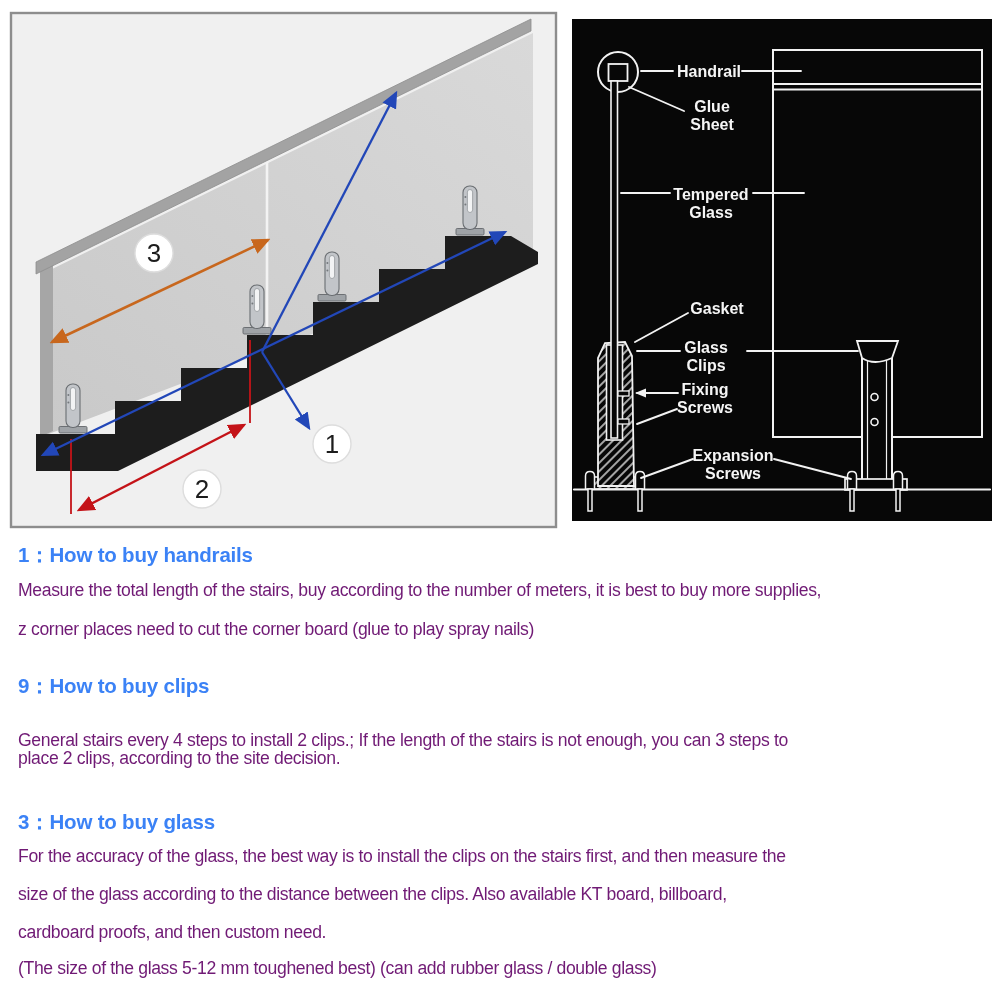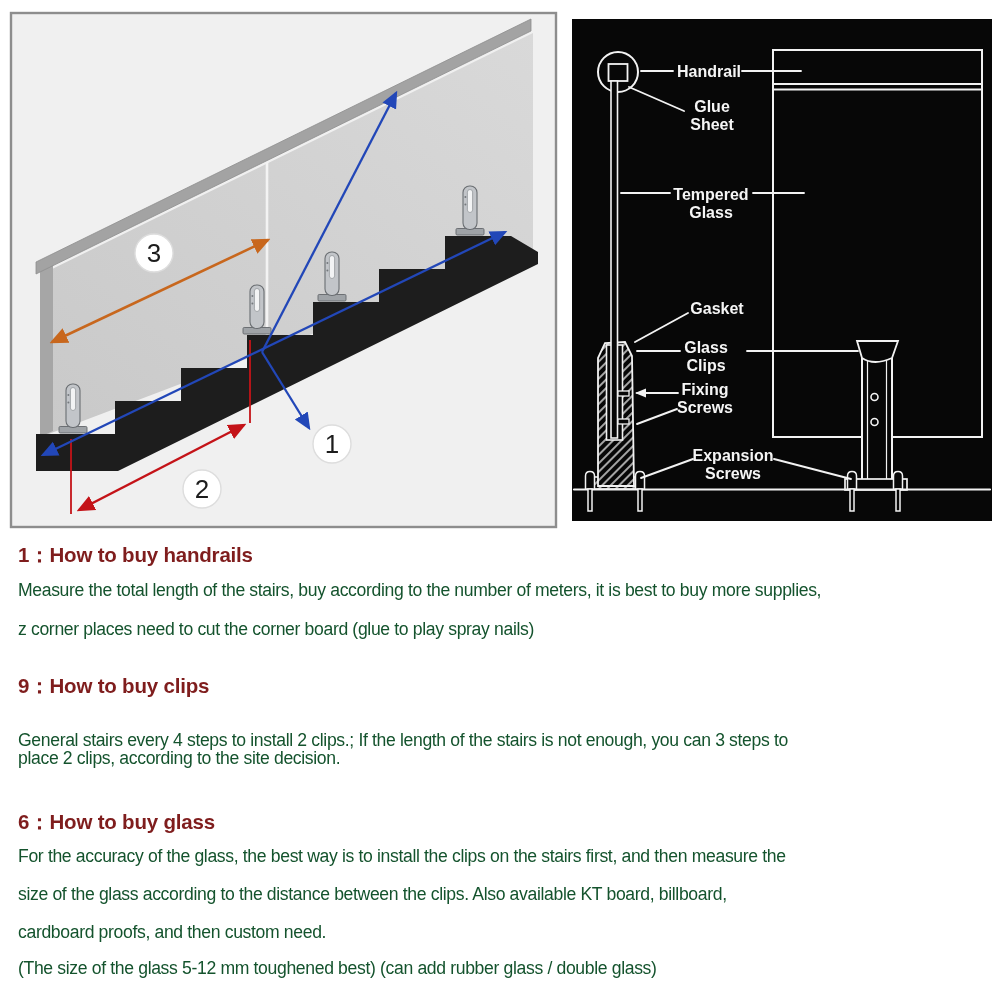--- a/index.html
+++ b/index.html
@@ -3,24 +3,24 @@
 <meta charset="utf-8">
 <style>
   html,body{margin:0;padding:0;}
   body{
     width:1000px;height:1000px;position:relative;background:#ffffff;
     font-family:"Liberation Sans",sans-serif;color:#161616;
   }
   #diagrams{position:absolute;left:0;top:0;}
   .sec-heading{
     position:absolute;left:18px;font-size:20.5px;font-weight:bold;
-    color:#7f1d1d;white-space:nowrap;letter-spacing:-0.2px;
+    color:#3b82f6;white-space:nowrap;letter-spacing:-0.2px;
   }
   .sec-line{
-    position:absolute;left:18px;font-size:17.6px;color:#14532d;
+    position:absolute;left:18px;font-size:17.6px;color:#701a75;
     white-space:nowrap;letter-spacing:-0.35px;
   }
   .lbl{font:bold 16px "Liberation Sans",sans-serif;fill:#f5f5f5;}
   .num{font:26px "Liberation Sans",sans-serif;fill:#1c1c1c;}
 </style>
 </head>
 <body>
 
 <svg id="diagrams" width="1000" height="535" viewBox="0 0 1000 535">
   <defs>
@@ -186,19 +186,19 @@
 
 <div>
   <div class="sec-heading" style="top:541px">1：How to buy handrails</div>
   <div class="sec-line" style="top:580px">Measure the total length of the stairs, buy according to the number of meters, it is best to buy more supplies,</div>
   <div class="sec-line" style="top:619px">z corner places need to cut the corner board (glue to play spray nails)</div>
 
   <div class="sec-heading" style="top:672px">9：How to buy clips</div>
   <div class="sec-line" style="top:730px">General stairs every 4 steps to install 2 clips.; If the length of the stairs is not enough, you can 3 steps to</div>
   <div class="sec-line" style="top:748px">place 2 clips, according to the site decision.</div>
 
-  <div class="sec-heading" style="top:808px">6：How to buy glass</div>
+  <div class="sec-heading" style="top:808px">3：How to buy glass</div>
   <div class="sec-line" style="top:846px">For the accuracy of the glass, the best way is to install the clips on the stairs first, and then measure the</div>
   <div class="sec-line" style="top:884px">size of the glass according to the distance between the clips. Also available KT board, billboard,</div>
   <div class="sec-line" style="top:922px">cardboard proofs, and then custom need.</div>
 
   <div class="sec-line" style="top:958px">(The size of the glass 5-12 mm toughened best) (can add rubber glass / double glass)</div>
 </div>
 
 </body></html>

